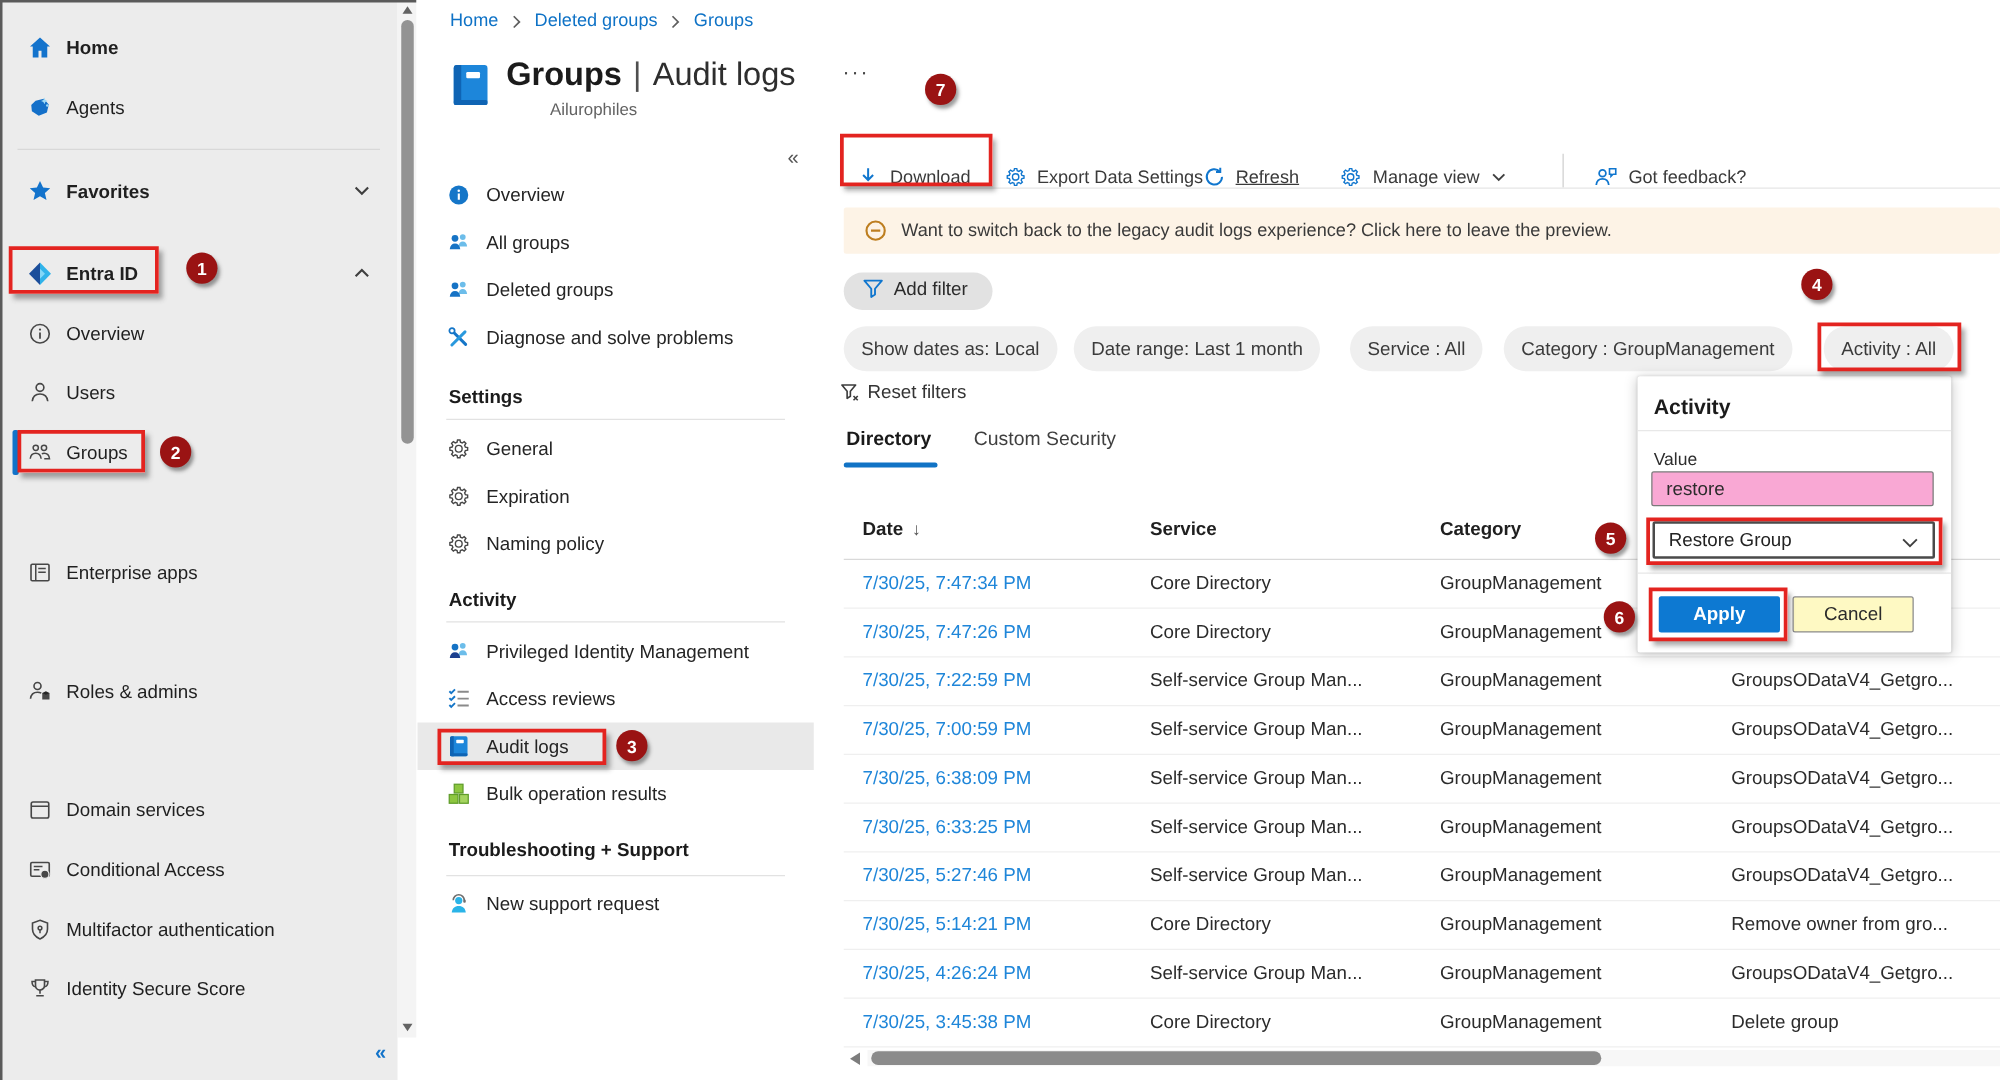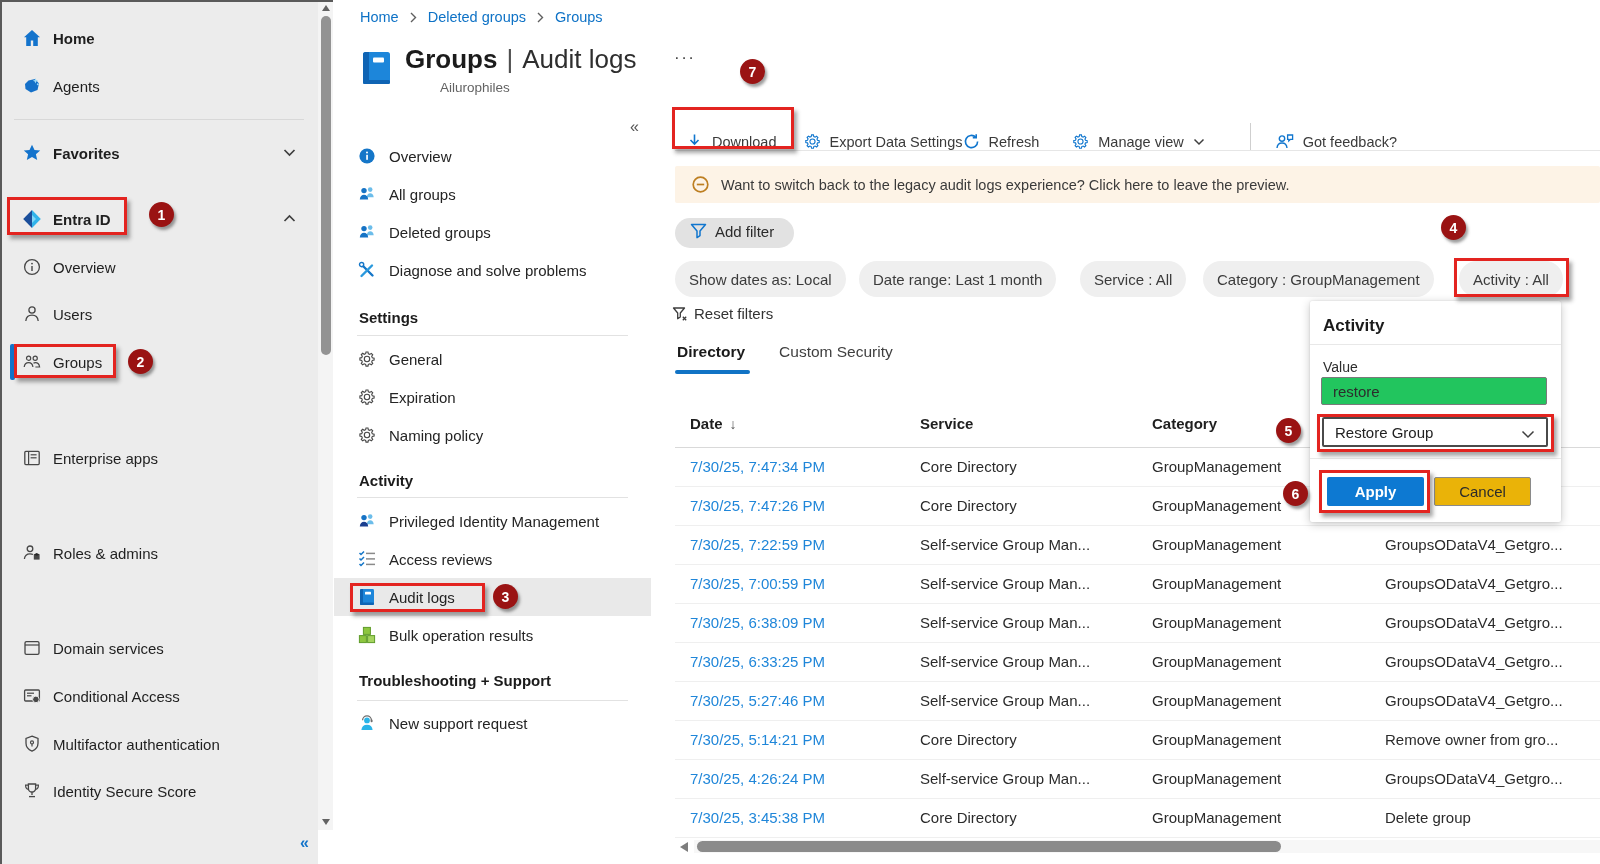--- a/index.html
+++ b/index.html
@@ -45,21 +45,21 @@
   .inav-row .lbl { position:absolute; left:55px; font-size:15px; color:#242424; white-space:nowrap; }
   .inav-row.sel { background:#e9e9e9; }
   .inav-header { position:absolute; left:25px; font-size:15px; font-weight:bold; color:#1b1b1b; }
   .inav-div { position:absolute; left:23px; width:271px; height:1px; background:#e2e2e2; }
 
   
   .toolbar { position:absolute; left:675px; top:107px; height:43px; display:flex; align-items:flex-end; padding-left:11px; }
   .tb-item { display:flex; align-items:center; gap:9px; font-size:14.5px; color:#3a3a3a; cursor:pointer; white-space:nowrap; }
   .toolbar .tb-item:nth-of-type(1) { margin-right:27px; }
   .toolbar .tb-item:nth-of-type(2) { }
-  .toolbar .tb-item:nth-of-type(3) { margin-right:33px; }
+  .toolbar .tb-item:nth-of-type(3) { margin-right:33px;text-decoration:underline; }
   .toolbar .tb-item:nth-of-type(4) { margin-right:45px; }
   .tb-vdiv { width:1px; height:27px; background:#cfcfcf; margin:0 24px 0 0; }
   .toolbar-line { position:absolute; left:675px; top:150px; width:925px; height:1px; background:#e6e6e6; }
 
   .banner { position:absolute; left:675px; top:166px; width:925px; height:37px; background:#fdf3e6; border-radius:2px; display:flex; align-items:center; }
   .banner .ic { margin:0 12px 0 17px; }
   .banner .txt { font-size:14.5px; color:#3a3a3a; }
 
   .addfilter { position:absolute; left:675px; top:218px; height:30px; border-radius:15px; background:#e2e2e2; display:flex; align-items:center; padding:0 20px 4px 15px; gap:8px; font-size:15px; color:#2b2b2b; cursor:pointer; }
   .pills { position:absolute; left:675px; top:261px; height:36px; }
@@ -82,27 +82,27 @@
 
   .hscroll-track { position:absolute; left:694px; top:840px; width:906px; height:13px; background:#f7f7f7; }
   .hscroll-thumb { position:absolute; left:697px; top:841px; width:584px; height:11px; background:#8b8b8b; border-radius:5.5px; }
   .hscroll-arrow { position:absolute; left:680px; top:842px; width:0; height:0; border-top:5px solid transparent; border-bottom:5px solid transparent; border-right:8px solid #7d7d7d; }
 
   
   .popup { position:absolute; left:1310px; top:301px; width:251px; height:221px; background:#fff; border-radius:2px; box-shadow:0 2px 10px rgba(0,0,0,.22), 0 0 2px rgba(0,0,0,.12); z-index:40; }
   .popup h3 { position:absolute; left:13px; top:15px; font-size:17px; font-weight:bold; color:#1b1b1b; }
   .popup .pdiv1 { position:absolute; left:0; top:43px; width:251px; height:1px; background:#e8e8e8; }
   .popup .vlabel { position:absolute; left:13px; top:58px; font-size:14px; color:#2d2d2d; }
-  .popup .vinput { position:absolute; left:11px; top:76px; width:226px; height:28px; border:1px solid #7a7a7a; border-radius:2px; background:#22c55e; font-size:15px; color:#2c2c2c; padding-left:11px; display:flex; align-items:center; }
+  .popup .vinput { position:absolute; left:11px; top:76px; width:226px; height:28px; border:1px solid #7a7a7a; border-radius:2px; background:#f9a8d4; font-size:15px; color:#2c2c2c; padding-left:11px; display:flex; align-items:center; }
   .popup .vselect { position:absolute; left:12px; top:116px; width:226px; height:30px; border:2px solid #4a4a4a; border-radius:2px; background:#fff; font-size:15px; color:#222; display:flex; align-items:center; padding-left:11px; cursor:pointer; }
   .popup .vselect .chev { position:absolute; right:11px; top:11px; }
   .popup .pdiv2 { position:absolute; left:0; top:157px; width:251px; height:1px; background:#e8e8e8; }
   .btn { position:absolute; top:176px; width:97px; height:29px; border-radius:2px; font-size:15px; display:flex; align-items:center; justify-content:center; cursor:pointer; }
   .btn.apply { left:17px; background:#0d79d2; color:#fff; font-weight:bold; }
-  .btn.cancel { left:124px; background:#eab308; border:1px solid #8a8a8a; color:#2b2b2b; }
+  .btn.cancel { left:124px; background:#fef9c3; border:1px solid #8a8a8a; color:#2b2b2b; }
 
   
   .rbox { position:absolute; border:3px solid #e32420; box-shadow:3px 4px 4px rgba(60,60,60,.45); z-index:60; pointer-events:none; }
   .badge { position:absolute; width:25px; height:25px; border-radius:50%; background:#9a1313; color:#fff; font-size:14px; font-weight:bold; display:flex; align-items:center; justify-content:center; box-shadow:2px 3px 3px rgba(60,60,60,.5); z-index:61; }
 </style>
 </head>
 <body>
 
 <div id="app">
 

